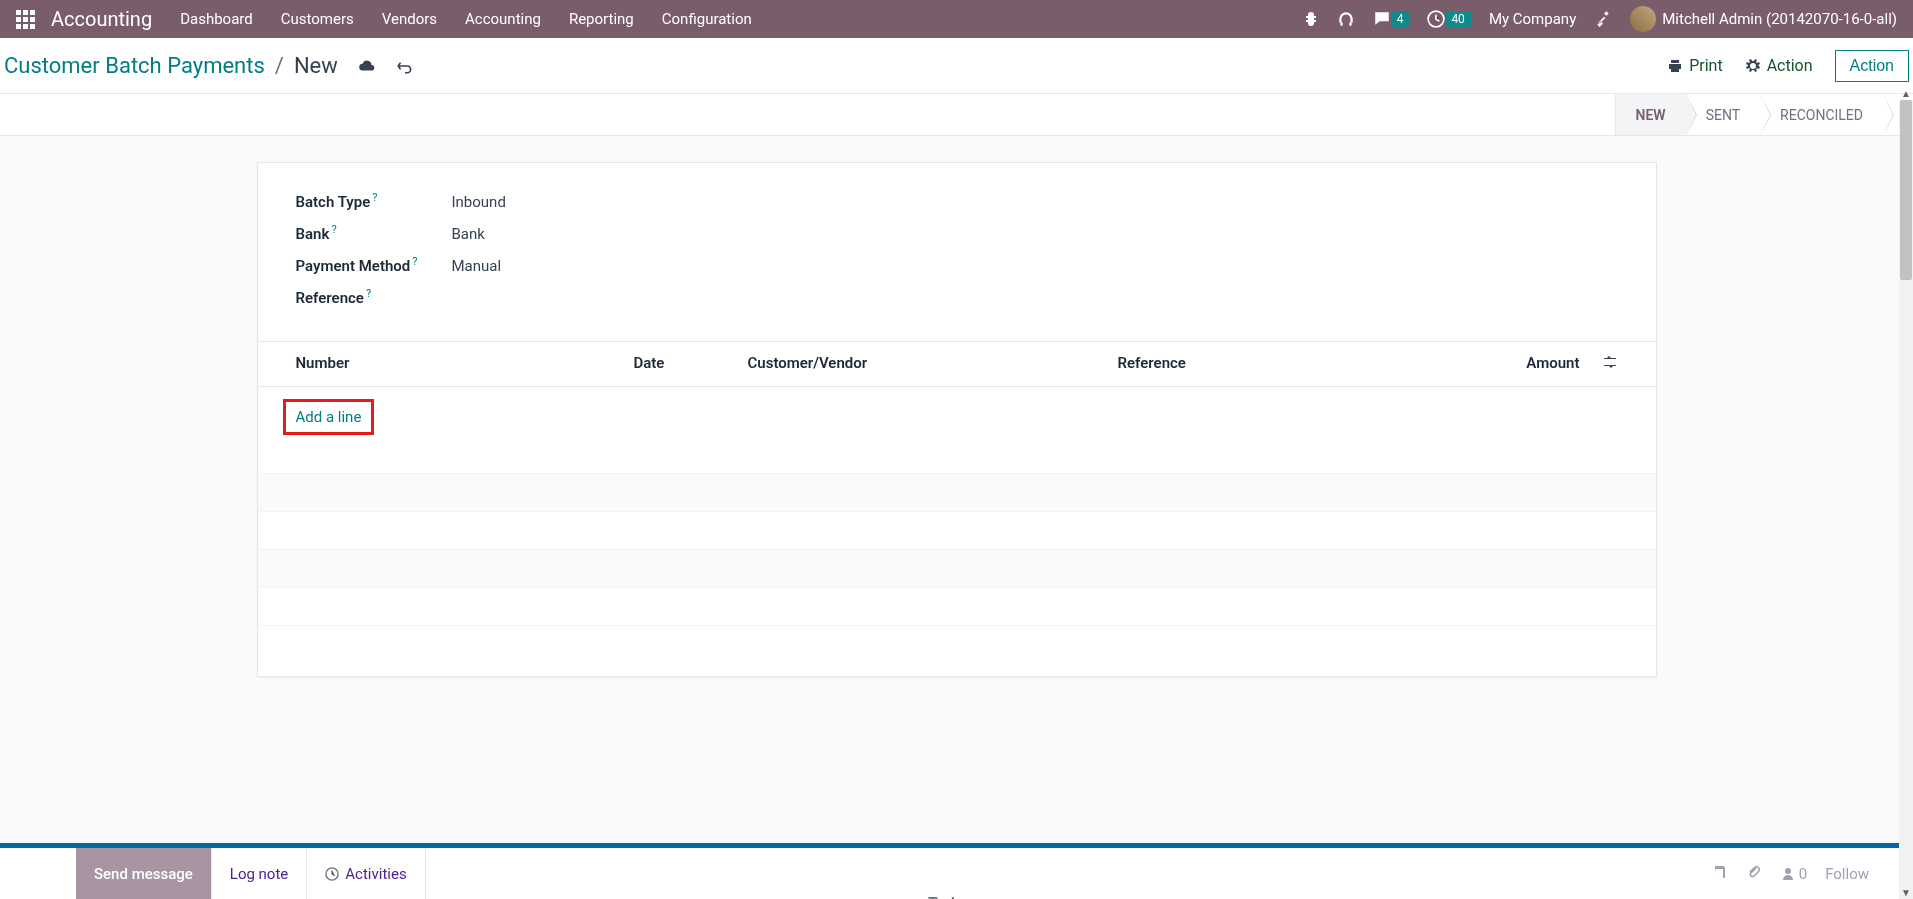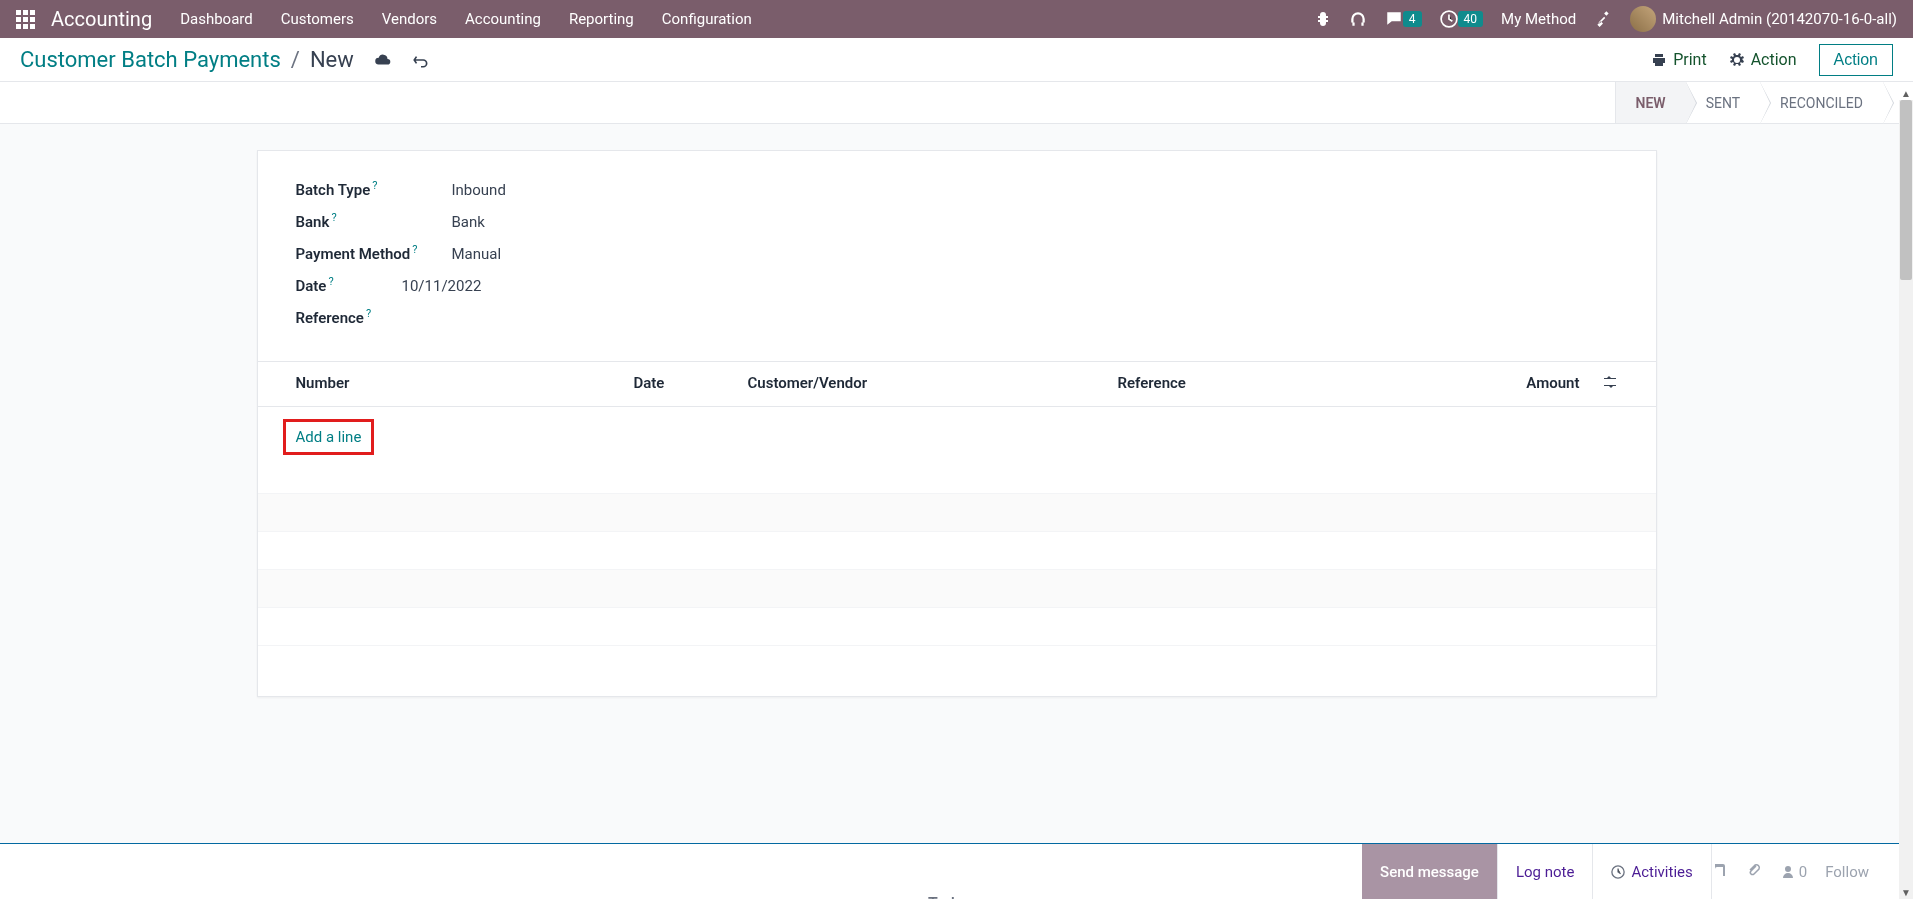--- a/index.html
+++ b/index.html
@@ -10,21 +10,21 @@
 .brand{font-size:20px;font-weight:400;margin-right:28px}
 .nav-menu{display:flex;gap:28px;flex:1}
 .nav-item{cursor:pointer;font-size:15px}
 .systray{display:flex;align-items:center;gap:18px}
 .sys-icon{fill:#fff;cursor:pointer;display:flex;align-items:center}
 .badge{background:#0f8b8d;color:#fff;font-size:12px;padding:1px 6px;border-radius:3px;margin-left:-2px}
 .badge-msg{display:flex;align-items:center;gap:2px}
 .company{font-size:15px}
 .avatar{width:26px;height:26px;border-radius:50%;background:linear-gradient(45deg,#8b6f47,#c4a57b);margin-right:6px}
 .user-wrap{display:flex;align-items:center;font-size:15px}
-.controlpanel{height:44px;background:#fff;border-bottom:1px solid #e5e7eb;display:flex;align-items:center;padding:0 20px;justify-content:space-between}
+.controlpanel{height:56px;background:#fff;border-bottom:1px solid #e5e7eb;display:flex;align-items:center;padding:0 4px;justify-content:space-between}
 .breadcrumb{display:flex;align-items:center;gap:10px;font-size:22px}
 .bc-link{color:#017e84;cursor:pointer}
 .bc-sep{color:#6b7280}
 .bc-current{color:#374151}
 .cp-actions{display:flex;align-items:center;gap:22px}
 .cp-btn{display:flex;align-items:center;gap:6px;cursor:pointer;font-size:16px;color:#14532d}
 .create-btn{border:1px solid #017e84;color:#017e84;padding:6px 14px;font-size:16px;cursor:pointer;background:#fff}
 .statusbar-row{height:42px;background:#fff;border-bottom:1px solid #e5e7eb;display:flex;justify-content:flex-end;align-items:stretch;padding-right:30px}
 .status-step{display:flex;align-items:center;padding:0 20px;font-size:14px;color:#6b7280;position:relative;background:#fff}
 .status-step.active{color:#7a5d6b;font-weight:600;background:#f3f4f6;border-left:1px solid #e5e7eb}
@@ -48,21 +48,21 @@
 .col-cust{width:370px}
 .col-ref{width:380px}
 .col-amt{flex:1;text-align:right;padding-right:10px}
 .col-tools{width:28px;text-align:right}
 .add-line-wrap{padding:12px 38px}
 .add-line{color:#017e84;cursor:pointer;font-size:15px;display:inline-block;border:3px solid #e11d1d;padding:6px 10px;margin-left:-13px}
 .empty-rows{border-top:1px solid #f3f4f6}
 .empty-row{height:38px;border-bottom:1px solid #f3f4f6}
 .empty-row.alt{background:#fafafa}
 .form-bottom{height:50px}
-.chatter{position:absolute;bottom:0;left:0;right:14px;background:#fff;border-top:1px solid #0369a1;height:56px;display:flex;align-items:center;padding:0 0 0 76px;justify-content:flex-end}
+.chatter{position:absolute;bottom:0;left:0;right:14px;background:#fff;border-top:5px solid #0369a1;height:56px;display:flex;align-items:center;padding:0 0 0 76px;justify-content:space-between}
 .chatter-left{display:flex;align-items:stretch;height:100%}
 .chat-btn{padding:0 18px;display:flex;align-items:center;font-size:15px;cursor:pointer;color:#4c1d95;border-right:1px solid #e5e7eb}
 .chat-btn.primary{background:#a994a4;color:#fff;font-weight:500}
 .chatter-right{display:flex;align-items:center;gap:18px;padding-right:30px;color:#9ca3af;font-size:15px}
 .follow-btn{cursor:pointer}
 .today-label{position:absolute;bottom:-14px;left:50%;transform:translateX(-50%);font-size:16px;color:#6b7280;font-weight:500}
 .scrollbar{position:absolute;right:0;top:100px;bottom:0;width:14px;background:#f1f1f1}
 .scroll-thumb{position:absolute;right:1px;top:0;width:12px;height:180px;background:#c1c1c1;border-radius:2px}
 .scroll-arrow{position:absolute;right:0;width:14px;height:14px;display:flex;align-items:center;justify-content:center;font-size:10px;color:#606060}
 .scroll-up{top:-14px}
@@ -109,21 +109,21 @@
         </svg>
       <span class="badge">4</span>
     </div>
     <div class="badge-msg">
       <svg width="18" height="18" viewBox="0 0 16 16">
           <circle cx="8" cy="8" r="7" fill="none" stroke="#fff" stroke-width="1.5"></circle>
           <path stroke="#fff" stroke-width="1.5" d="M8 4v4l3 2"></path>
         </svg>
       <span class="badge">40</span>
     </div>
-    <div class="company">My Method</div>
+    <div class="company">My Company</div>
     <div class="sys-icon">
         <svg width="18" height="18" viewBox="0 0 16 16">
           <path fill="#fff" d="M13 3l-2 2-2-2 2-2zm-7 7l-3 3 2 2 3-3zm4-3l-5 5-1-1 5-5z"></path>
         </svg>
       </div>
     <div class="user-wrap">
       <div class="avatar"></div>
       <span>Mitchell Admin (20142070-16-0-all)</span>
     </div>
   </div>
@@ -179,24 +179,20 @@
         <div class="field-row">
           <div class="field-label"><span>Bank</span><span class="help-q">?</span></div>
           <div class="field-value">Bank</div>
         </div>
         <div class="field-row">
           <div class="field-label"><span>Payment Method</span><span class="help-q">?</span></div>
           <div class="field-value">Manual</div>
         </div>
       </div>
       <div>
-        <div class="field-row">
-          <div class="field-label" style="width:106px"><span>Date</span><span class="help-q">?</span></div>
-          <div class="field-value">10/11/2022</div>
-        </div>
         <div class="field-row">
           <div class="field-label" style="width:106px"><span>Reference</span><span class="help-q">?</span></div>
         </div>
       </div>
     </div>
     <div class="table-head">
       <div class="col-number">Number</div>
       <div class="col-date">Date</div>
       <div class="col-cust">Customer/Vendor</div>
       <div class="col-ref">Reference</div>

